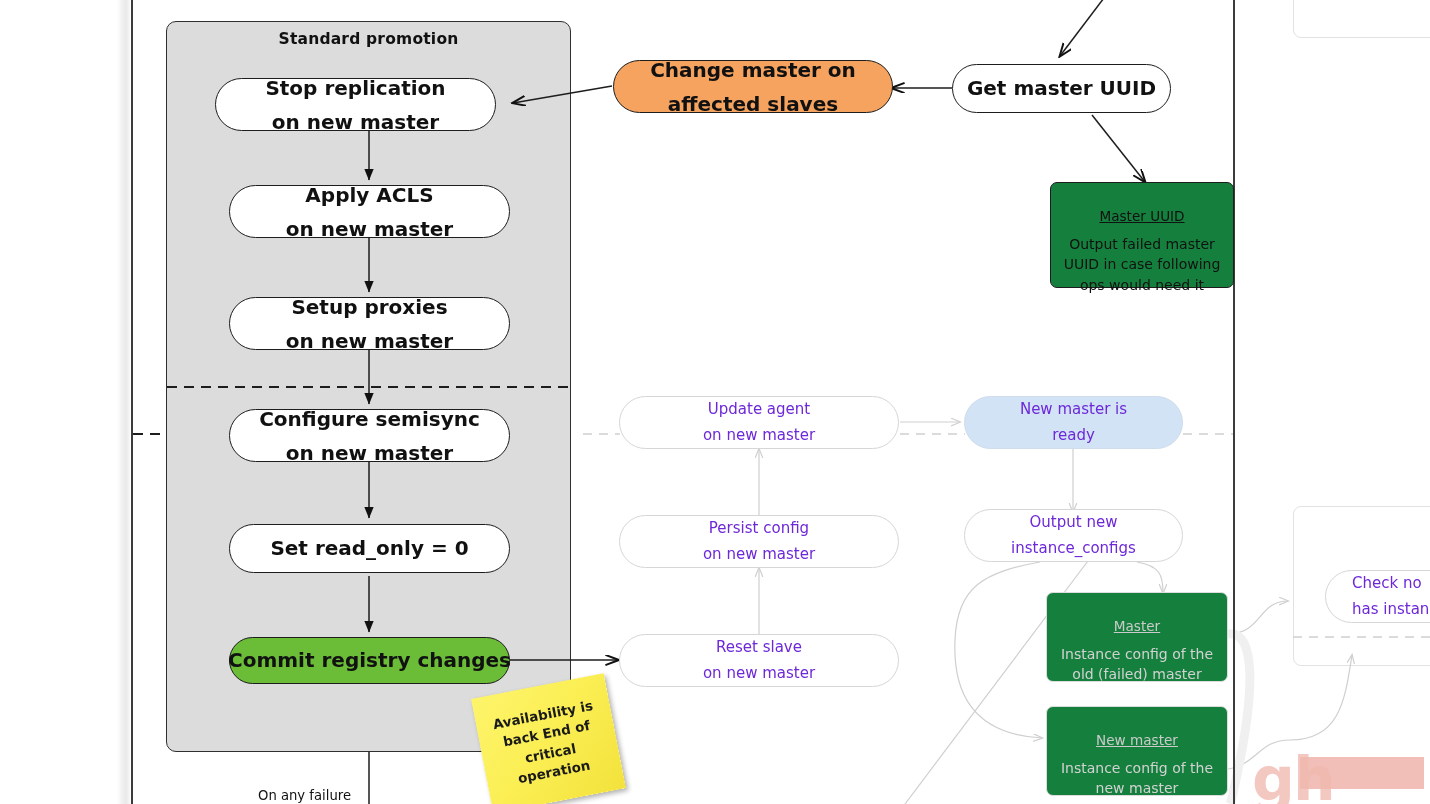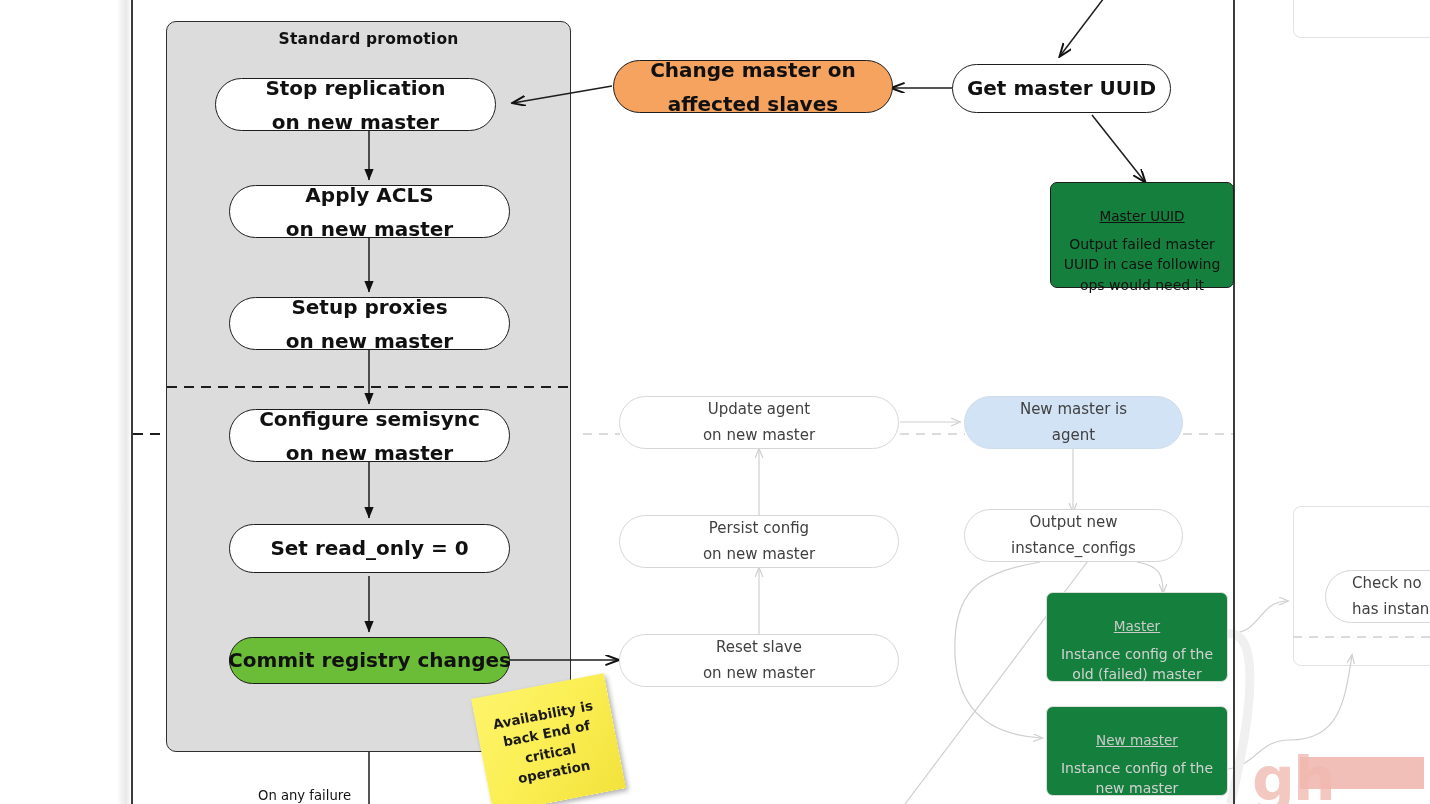--- a/index.html
+++ b/index.html
@@ -37,21 +37,21 @@
     border:1.7px solid #1d1d1d;border-radius:999px;background:#ffffff;
     font-size:20px;font-weight:700;color:#111;line-height:1.62;
   }
   .node.two-line{line-height:1.7;}
   .node .l1,.node .l2{display:block;white-space:nowrap;}
   .node.orange{background:#f5a35f;}
   .node.green{background:#6bbd38;}
 
   
   .ghost{
-    border:1.2px solid #d6d6d6;color:#404040;background:#ffffff;
+    border:1.2px solid #d6d6d6;color:#6d28d9;background:#ffffff;
     font-weight:400;font-size:15px;
   }
   .ghost.blue{background:#d2e3f6;border-color:#cfdceb;}
 
   
   .notebox{
     position:absolute;box-sizing:border-box;background:#15803d;
     border:1.5px solid #1d1d1d;border-radius:7px;
     display:flex;flex-direction:column;align-items:center;
     font-size:12.8px;color:#111;padding-top:25px;
@@ -179,21 +179,21 @@
     <span class="l2">on new master</span>
   </div>
 
   <div class="node ghost two-line" style="left:619px;top:634px;width:280px;height:53px;">
     <span class="l1">Reset slave</span>
     <span class="l2">on new master</span>
   </div>
 
   <div class="node ghost blue two-line" style="left:964px;top:396px;width:219px;height:53px;">
     <span class="l1">New master is</span>
-    <span class="l2">agent</span>
+    <span class="l2">ready</span>
   </div>
 
   <div class="node ghost two-line" style="left:964px;top:509px;width:219px;height:53px;">
     <span class="l1">Output new</span>
     <span class="l2">instance_configs</span>
   </div>
 
   <div class="node ghost two-line" style="left:1325px;top:570px;width:200px;height:53px;align-items:flex-start;padding-left:26px;">
     <span class="l1">Check no</span>
     <span class="l2">has instan</span>

